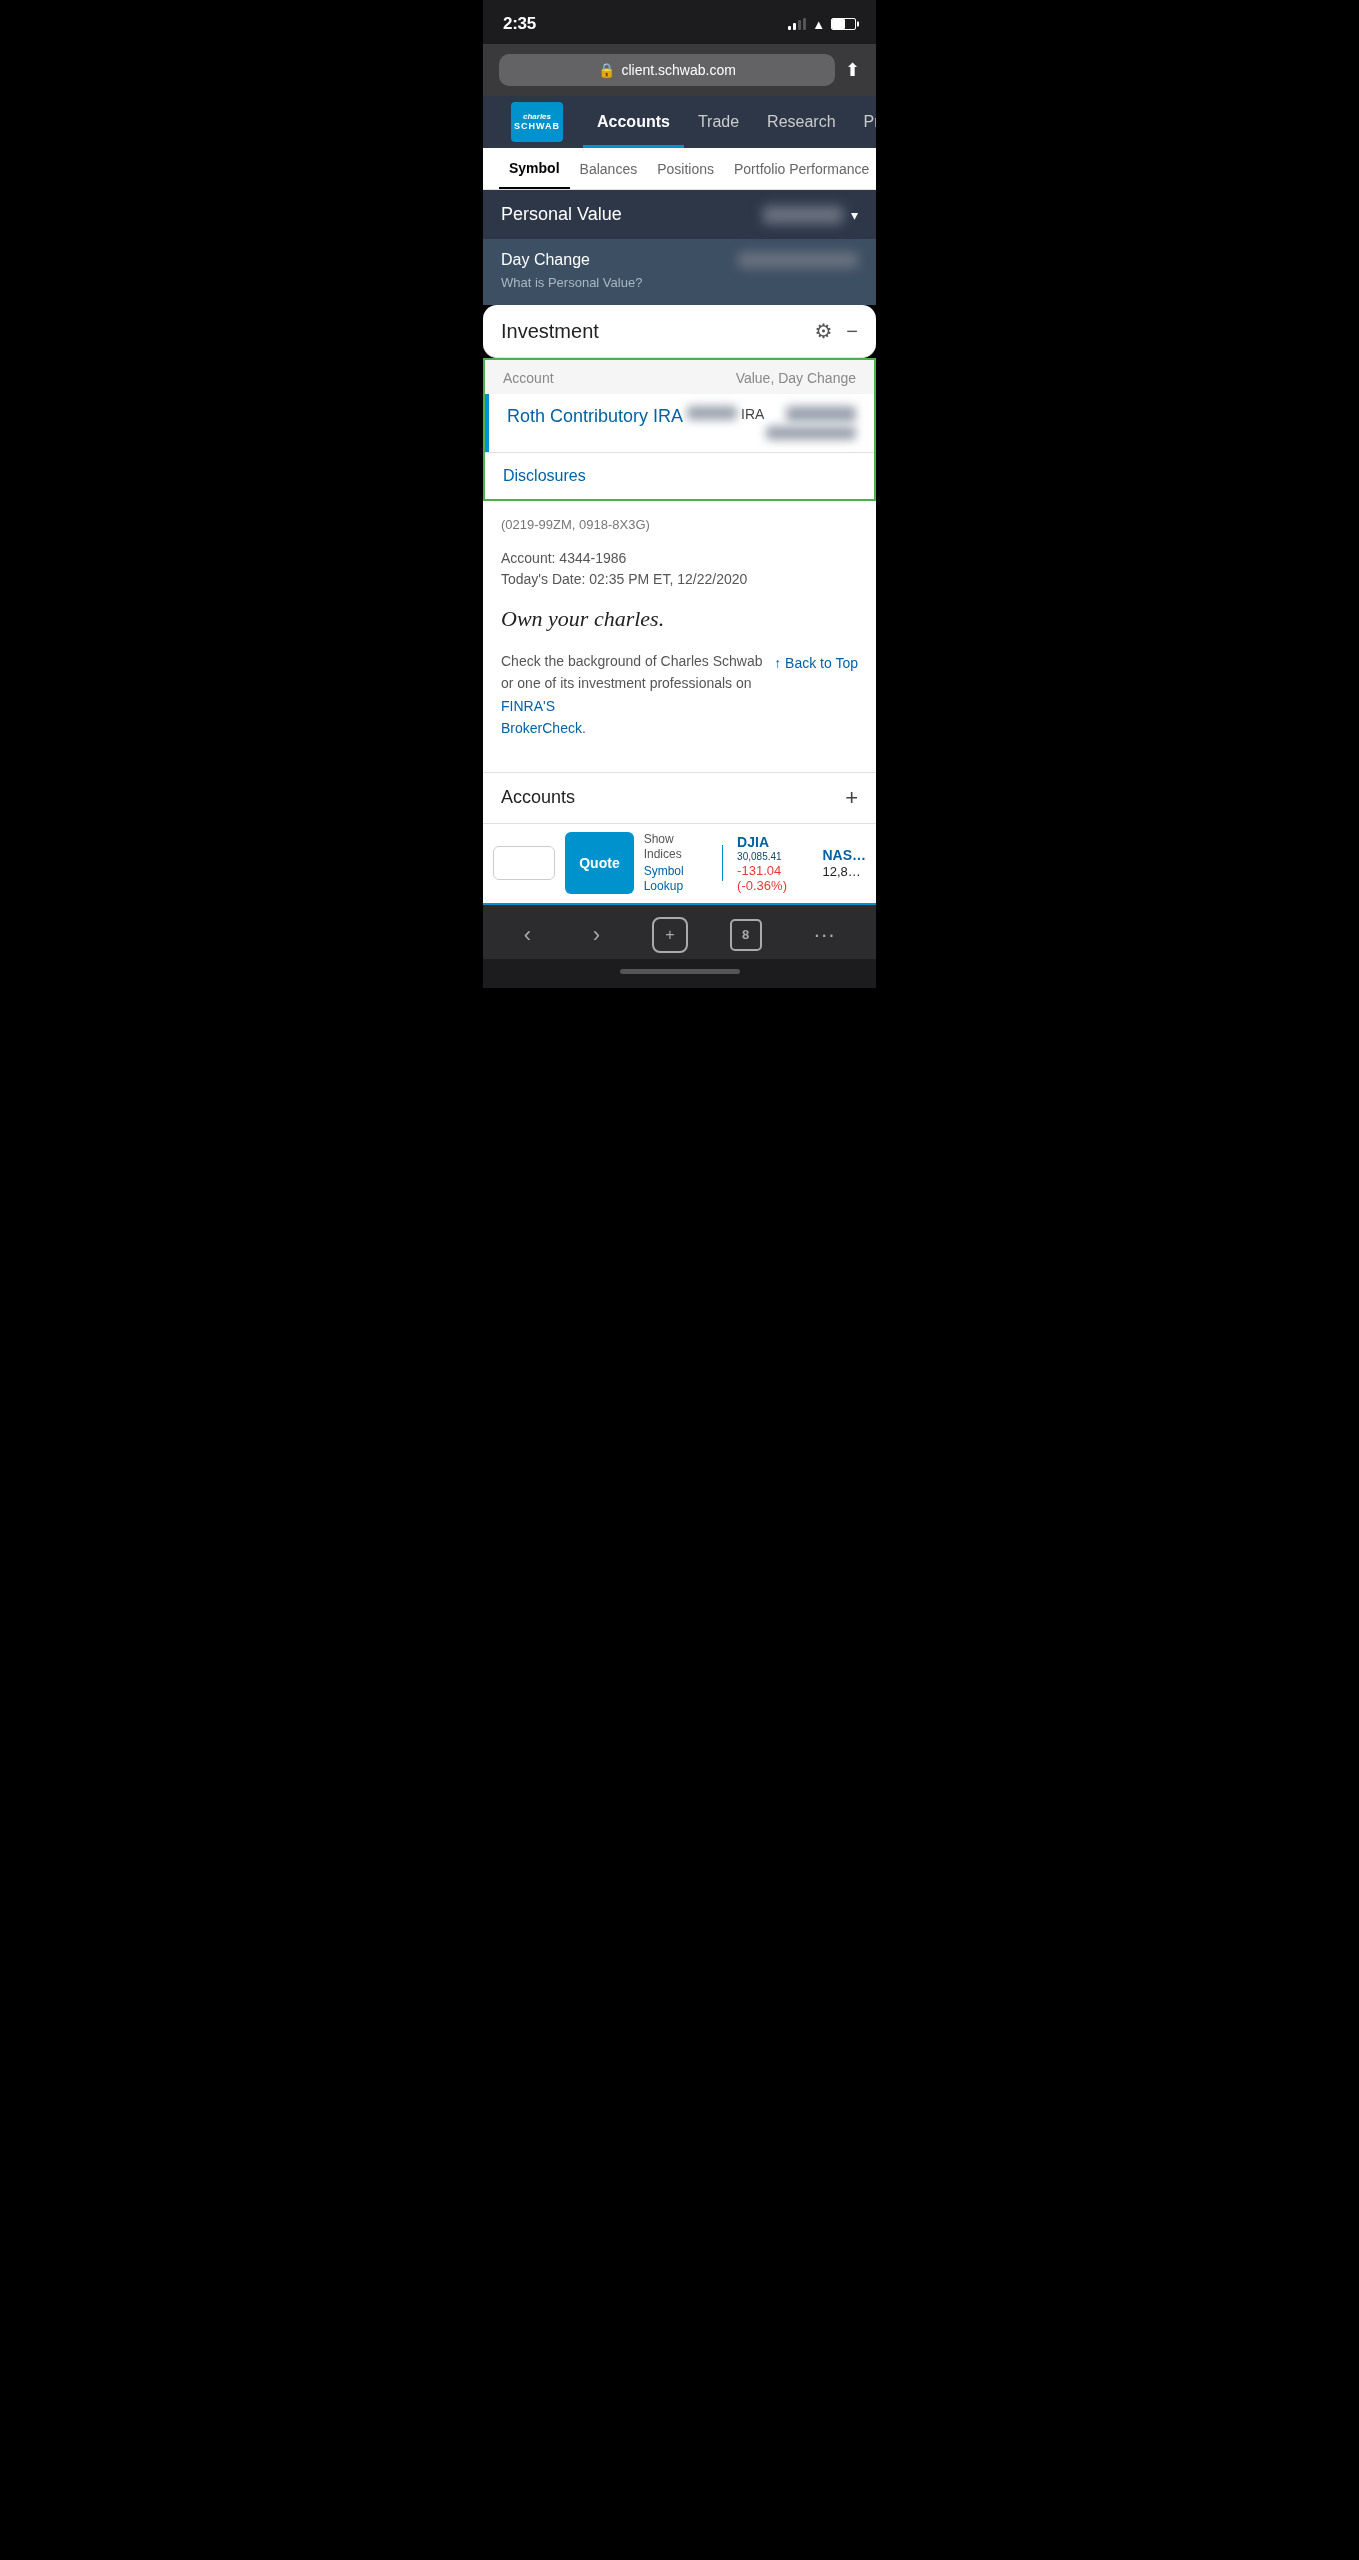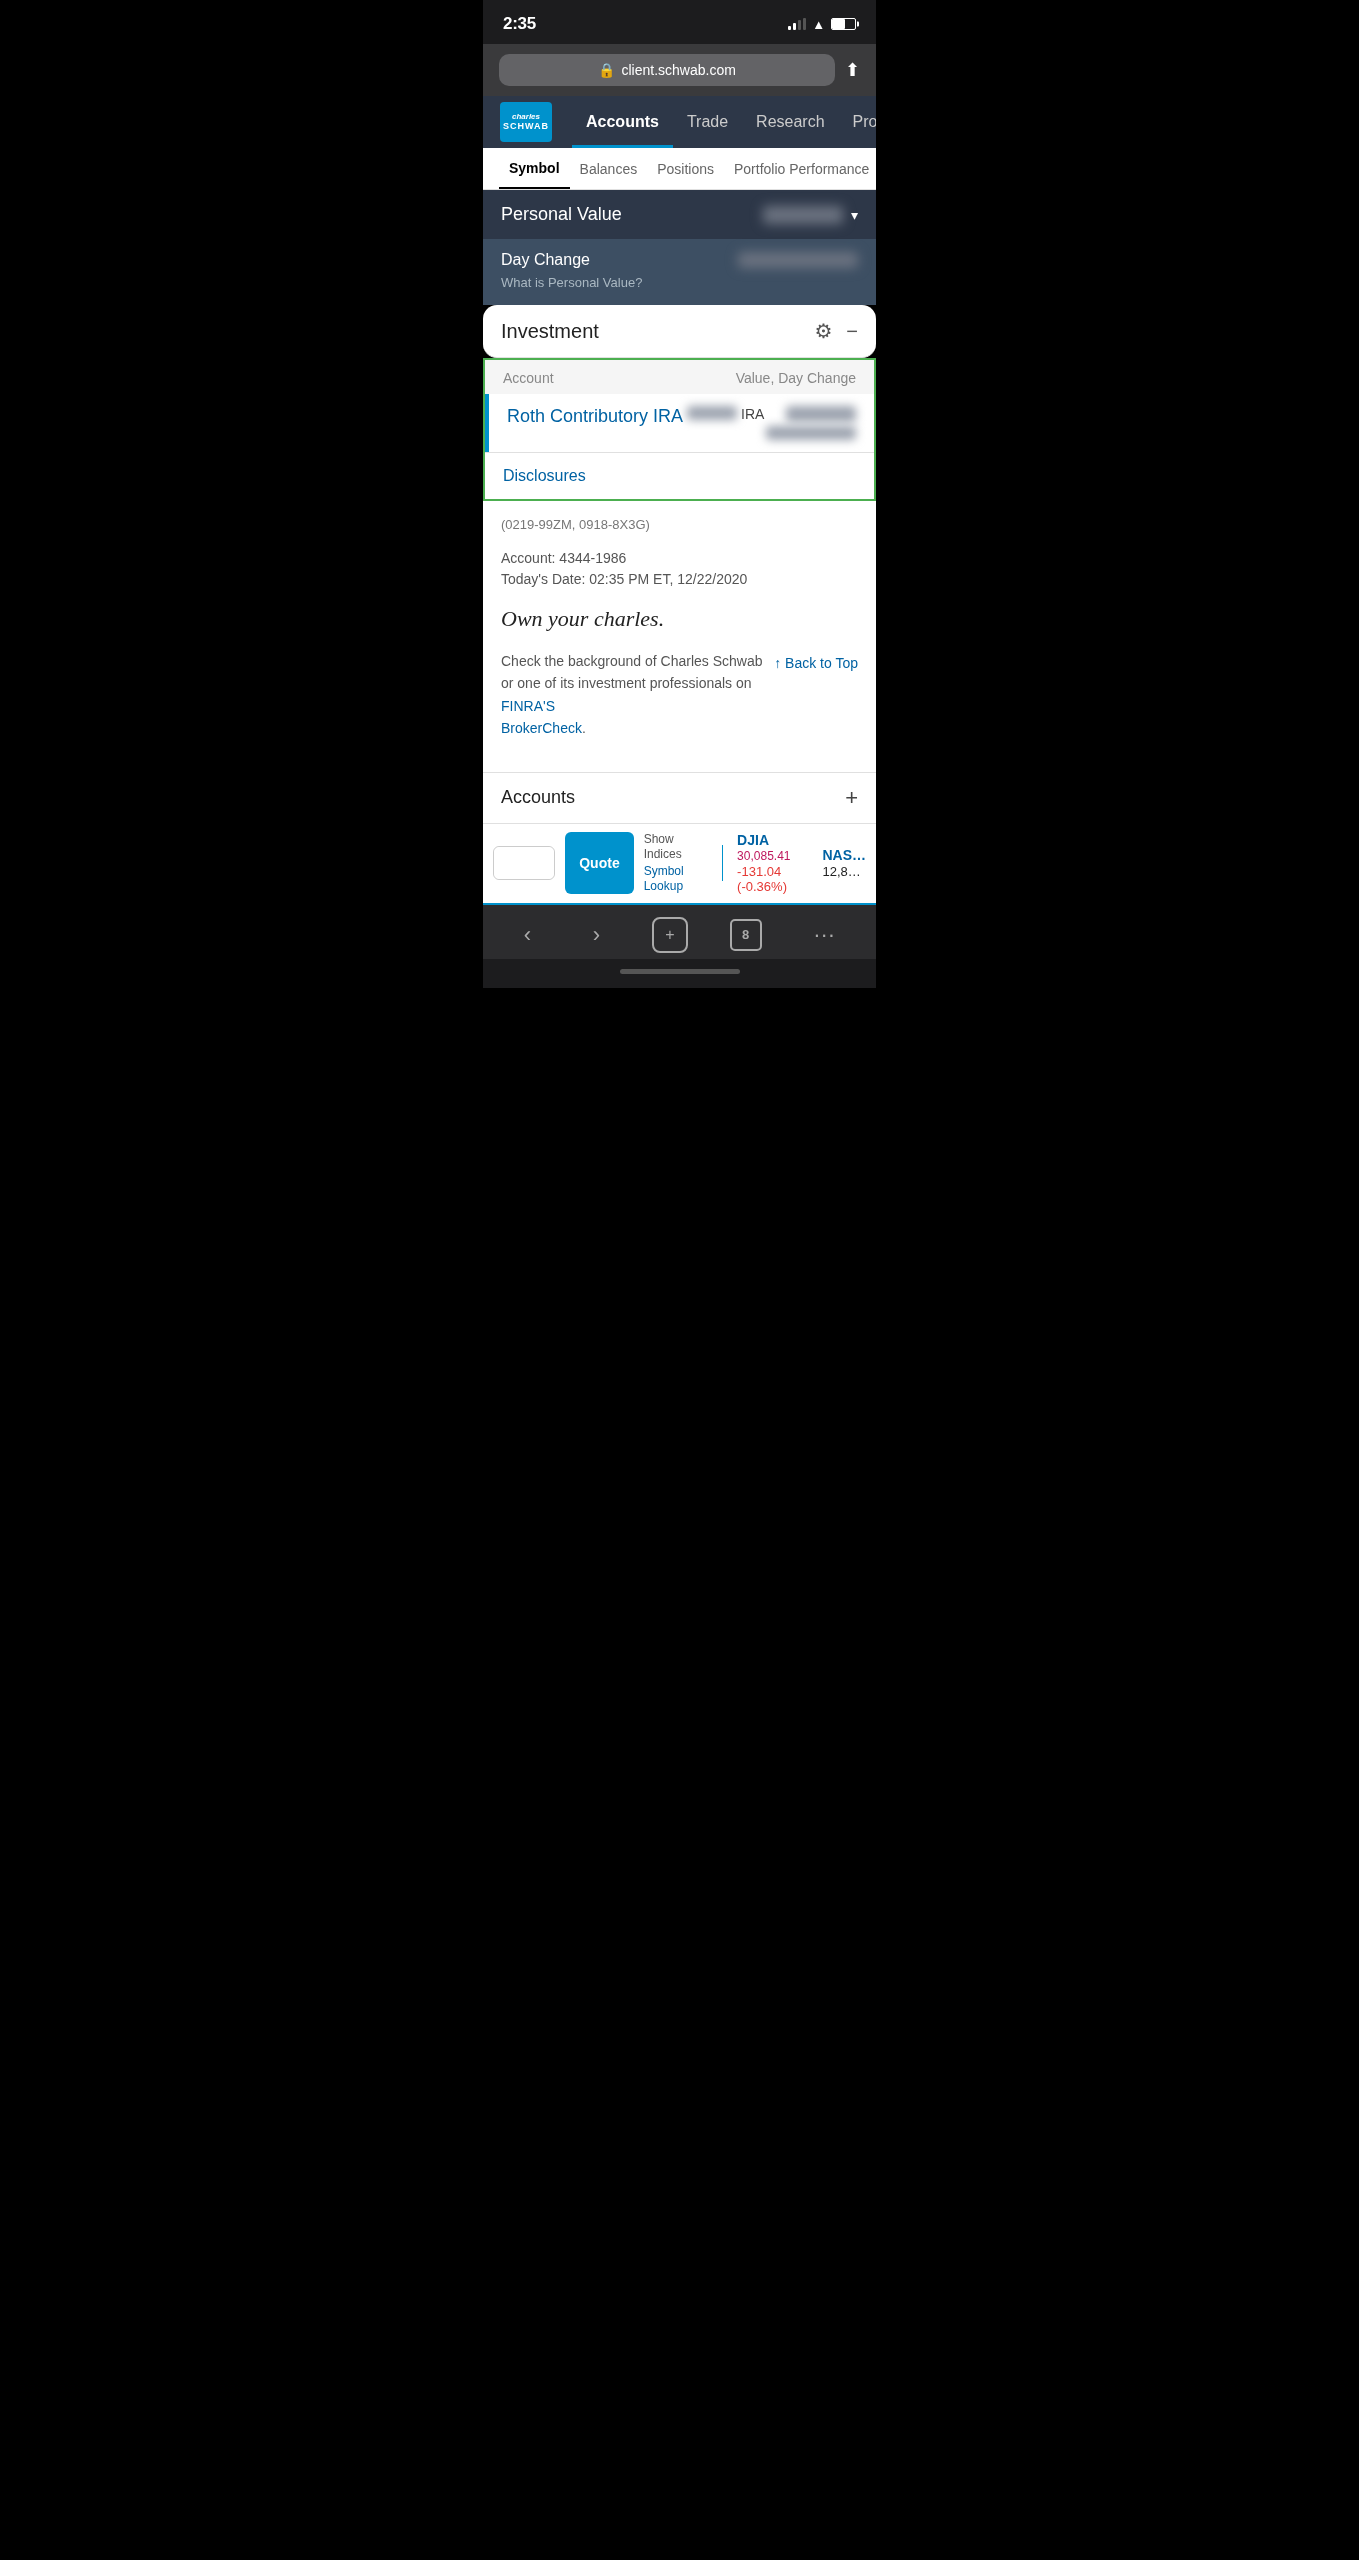--- a/index.html
+++ b/index.html
@@ -96,21 +96,21 @@
     .share-btn {
       color: #fff;
       font-size: 18px;
     }
 
     
     .nav-bar {
       background: #2d3748;
       display: flex;
       align-items: center;
-      padding: 0 17px;
+      padding: 0 28px;
       height: 52px;
     }
     .schwab-logo {
       background: #0092cc;
       width: 52px;
       height: 40px;
       border-radius: 4px;
       display: flex;
       flex-direction: column;
       align-items: center;
@@ -451,22 +451,22 @@
       display: flex;
       flex-direction: column;
       gap: 1px;
     }
     .market-ticker {
       color: #0062a3;
       font-weight: 700;
       font-size: 14px;
     }
     .market-price {
-      font-size: 12px;
-      color: #be185d;
+      font-size: 10px;
+      color: #0c4a6e;
     }
     .market-change {
       color: #e53935;
       font-size: 13px;
     }
     .market-data-right {
       display: flex;
       flex-direction: column;
       gap: 1px;
     }

